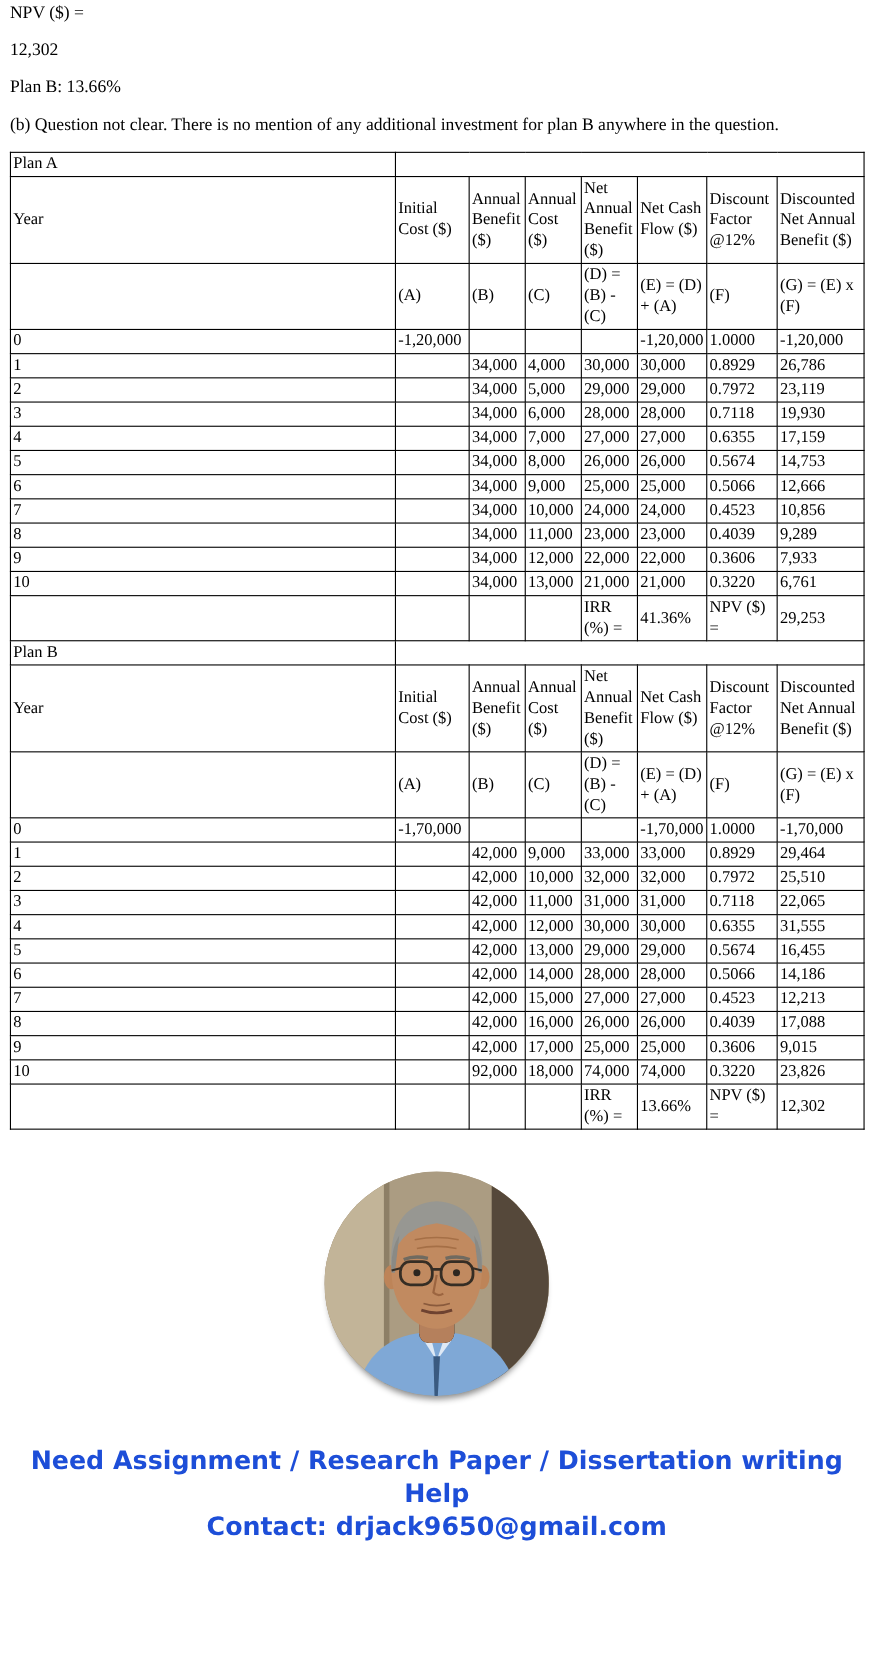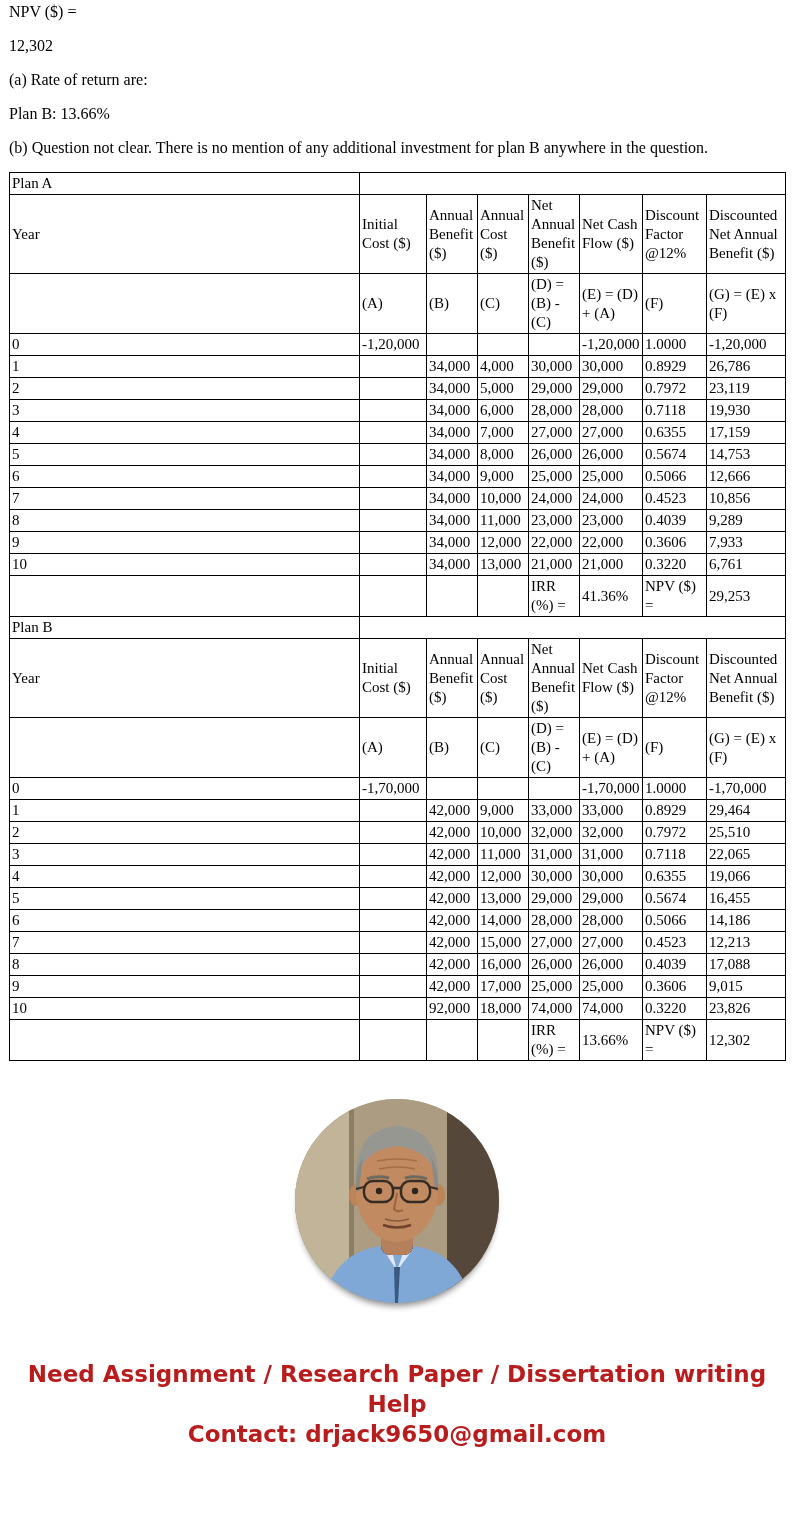--- a/index.html
+++ b/index.html
@@ -49,40 +49,39 @@
     height: 204px;
     border-radius: 50%;
     overflow: hidden;
     box-shadow: 0 6px 6px -3px rgba(0,0,0,0.45);
     background: #ab9c82;
   }
   .avatar svg { display: block; width: 100%; height: 100%; }
 
   
   .footer {
-    margin: 56px auto 26px auto;
+    margin: 44px auto 26px auto;
     max-width: 742px;
     text-align: center;
     font-family: "DejaVu Sans", sans-serif;
     font-weight: bold;
     font-size: 23px;
     line-height: 30px;
-    color: #b91c1c;
+    color: #1d4ed8;
   }
   .footer .line { display: block; }
 </style>
 </head>
 <body>
 
 <div class="page">
 
   <div class="intro">
       <p>NPV ($) =</p>
       <p>12,302</p>
-      <p>(a) Rate of return are:</p>
       <p>Plan B: 13.66%</p>
       <p>(b) Question not clear. There is no mention of any additional investment for plan B anywhere in the question.</p>
     </div>
 
   <table class="npv">
     <colgroup>
       <col style="width:350px">
       <col style="width:67px">
       <col style="width:51px">
       <col style="width:51px">
@@ -301,21 +300,21 @@
           <td>22,065</td>
         </tr>
         <tr>
           <td>4</td>
           <td></td>
           <td>42,000</td>
           <td>12,000</td>
           <td>30,000</td>
           <td>30,000</td>
           <td>0.6355</td>
-          <td>19,066</td>
+          <td>31,555</td>
         </tr>
         <tr>
           <td>5</td>
           <td></td>
           <td>42,000</td>
           <td>13,000</td>
           <td>29,000</td>
           <td>29,000</td>
           <td>0.5674</td>
           <td>16,455</td>

